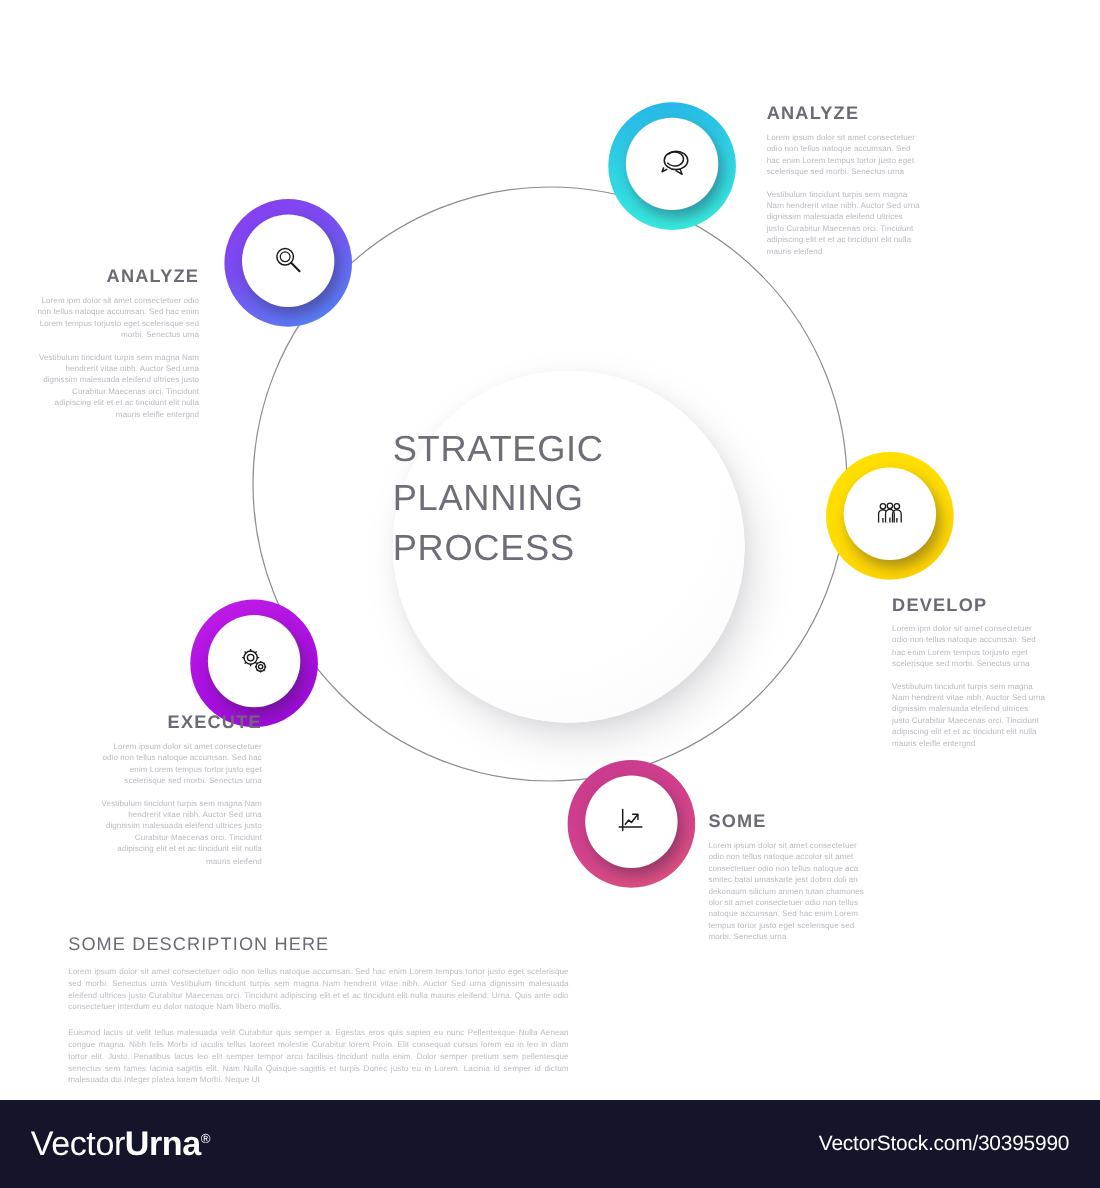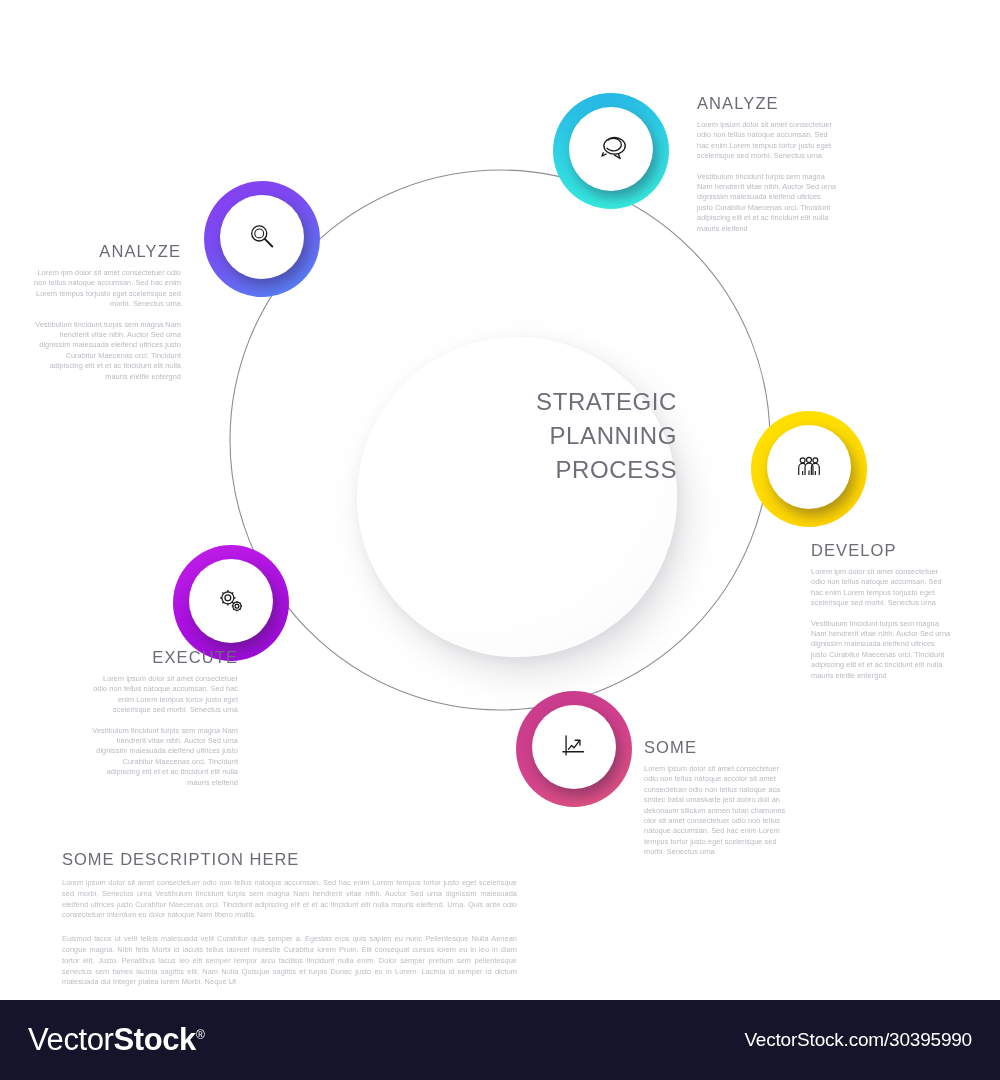--- a/index.html
+++ b/index.html
@@ -48,24 +48,24 @@
     border-radius: 50%;
     background: radial-gradient(circle at 36% 30%, #ffffff 0%, #ffffff 58%, #fcfcfc 78%, #f5f5f5 100%);
     box-shadow: 10px 16px 34px rgba(120,120,130,0.22),
                 2px 4px 12px rgba(130,130,140,0.10);
   }
   .center-title {
     position: absolute;
     left: 357px;
     top: 385px;
     width: 320px;
-    text-align: right;
+    text-align: left;
     color: #6e6e78;
-    font-size: 24px;
-    line-height: 34px;
+    font-size: 33px;
+    line-height: 45px;
     letter-spacing: 0.6px;
     font-weight: 400;
     white-space: pre-line;
   }
 
   
   .node {
     position: absolute;
     width: 116px;
     height: 116px;
@@ -108,21 +108,21 @@
   .ring-review   { background: linear-gradient(150deg, #8b3cf0 0%, #7a4cf2 40%, #4f8df6 100%); }
   .ring-develop  { background: linear-gradient(160deg, #ffe000 0%, #ffdc00 50%, #ffd200 100%); }
   .ring-execute  { background: linear-gradient(160deg, #c21ee8 0%, #ac11e0 50%, #9a0ad6 100%); }
   .ring-plan     { background: linear-gradient(155deg, #c73a8e 0%, #d1408c 45%, #e0557f 100%); }
 
   
   .block { position: absolute; }
   .block h3 {
     margin: 0 0 7px 0;
     font-size: 16.5px;
-    font-weight: 400;
+    font-weight: 700;
     letter-spacing: 1.1px;
     color: #6b6b75;
   }
   .block p {
     margin: 0 0 10px 0;
     font-size: 7.3px;
     line-height: 10.4px;
     color: #b9b9c2;
     letter-spacing: 0.08px;
   }
@@ -303,17 +303,17 @@
 
     <div id="desc">
       <h3>SOME DESCRIPTION HERE</h3>
       <p>Lorem ipsum dolor sit amet consectetuer odio non tellus natoque accumsan. Sed hac enim Lorem tempus tortor justo eget scelerisque sed morbi. Senectus urna Vestibulum tincidunt turpis sem magna Nam hendrerit vitae nibh. Auctor Sed urna dignissim malesuada eleifend ultrices justo Curabitur Maecenas orci. Tincidunt adipiscing elit et et ac tincidunt elit nulla mauris eleifend. Urna. Quis ante odio consectetuer interdum eu dolor natoque Nam libero mollis.</p>
       <p>Euismod lacus ut velit tellus malesuada velit Curabitur quis semper a. Egestas eros quis sapien eu nunc Pellentesque Nulla Aenean congue magna. Nibh felis Morbi id iaculis tellus laoreet molestie Curabitur lorem Proin. Elit consequat cursus lorem eu in leo in diam tortor elit. Justo. Penatibus lacus leo elit semper tempor arcu facilisis tincidunt nulla enim. Dolor semper pretium sem pellentesque senectus sem fames lacinia sagittis elit. Nam Nulla Quisque sagittis et turpis Donec justo eu in Lorem. Lacinia id semper id dictum malesuada dui Integer platea lorem Morbi. Neque Ut</p>
     </div>
 
   </div>
 
   <div id="footer">
-    <div class="logo"><span class="thin">Vector</span><span class="bold">Stock</span><span class="reg">®</span></div>
+    <div class="logo"><span class="thin">Vector</span><span class="bold">Urna</span><span class="reg">®</span></div>
     <div class="url">VectorStock.com/30395990</div>
   </div>
 
 </div>
 
 </body></html>

